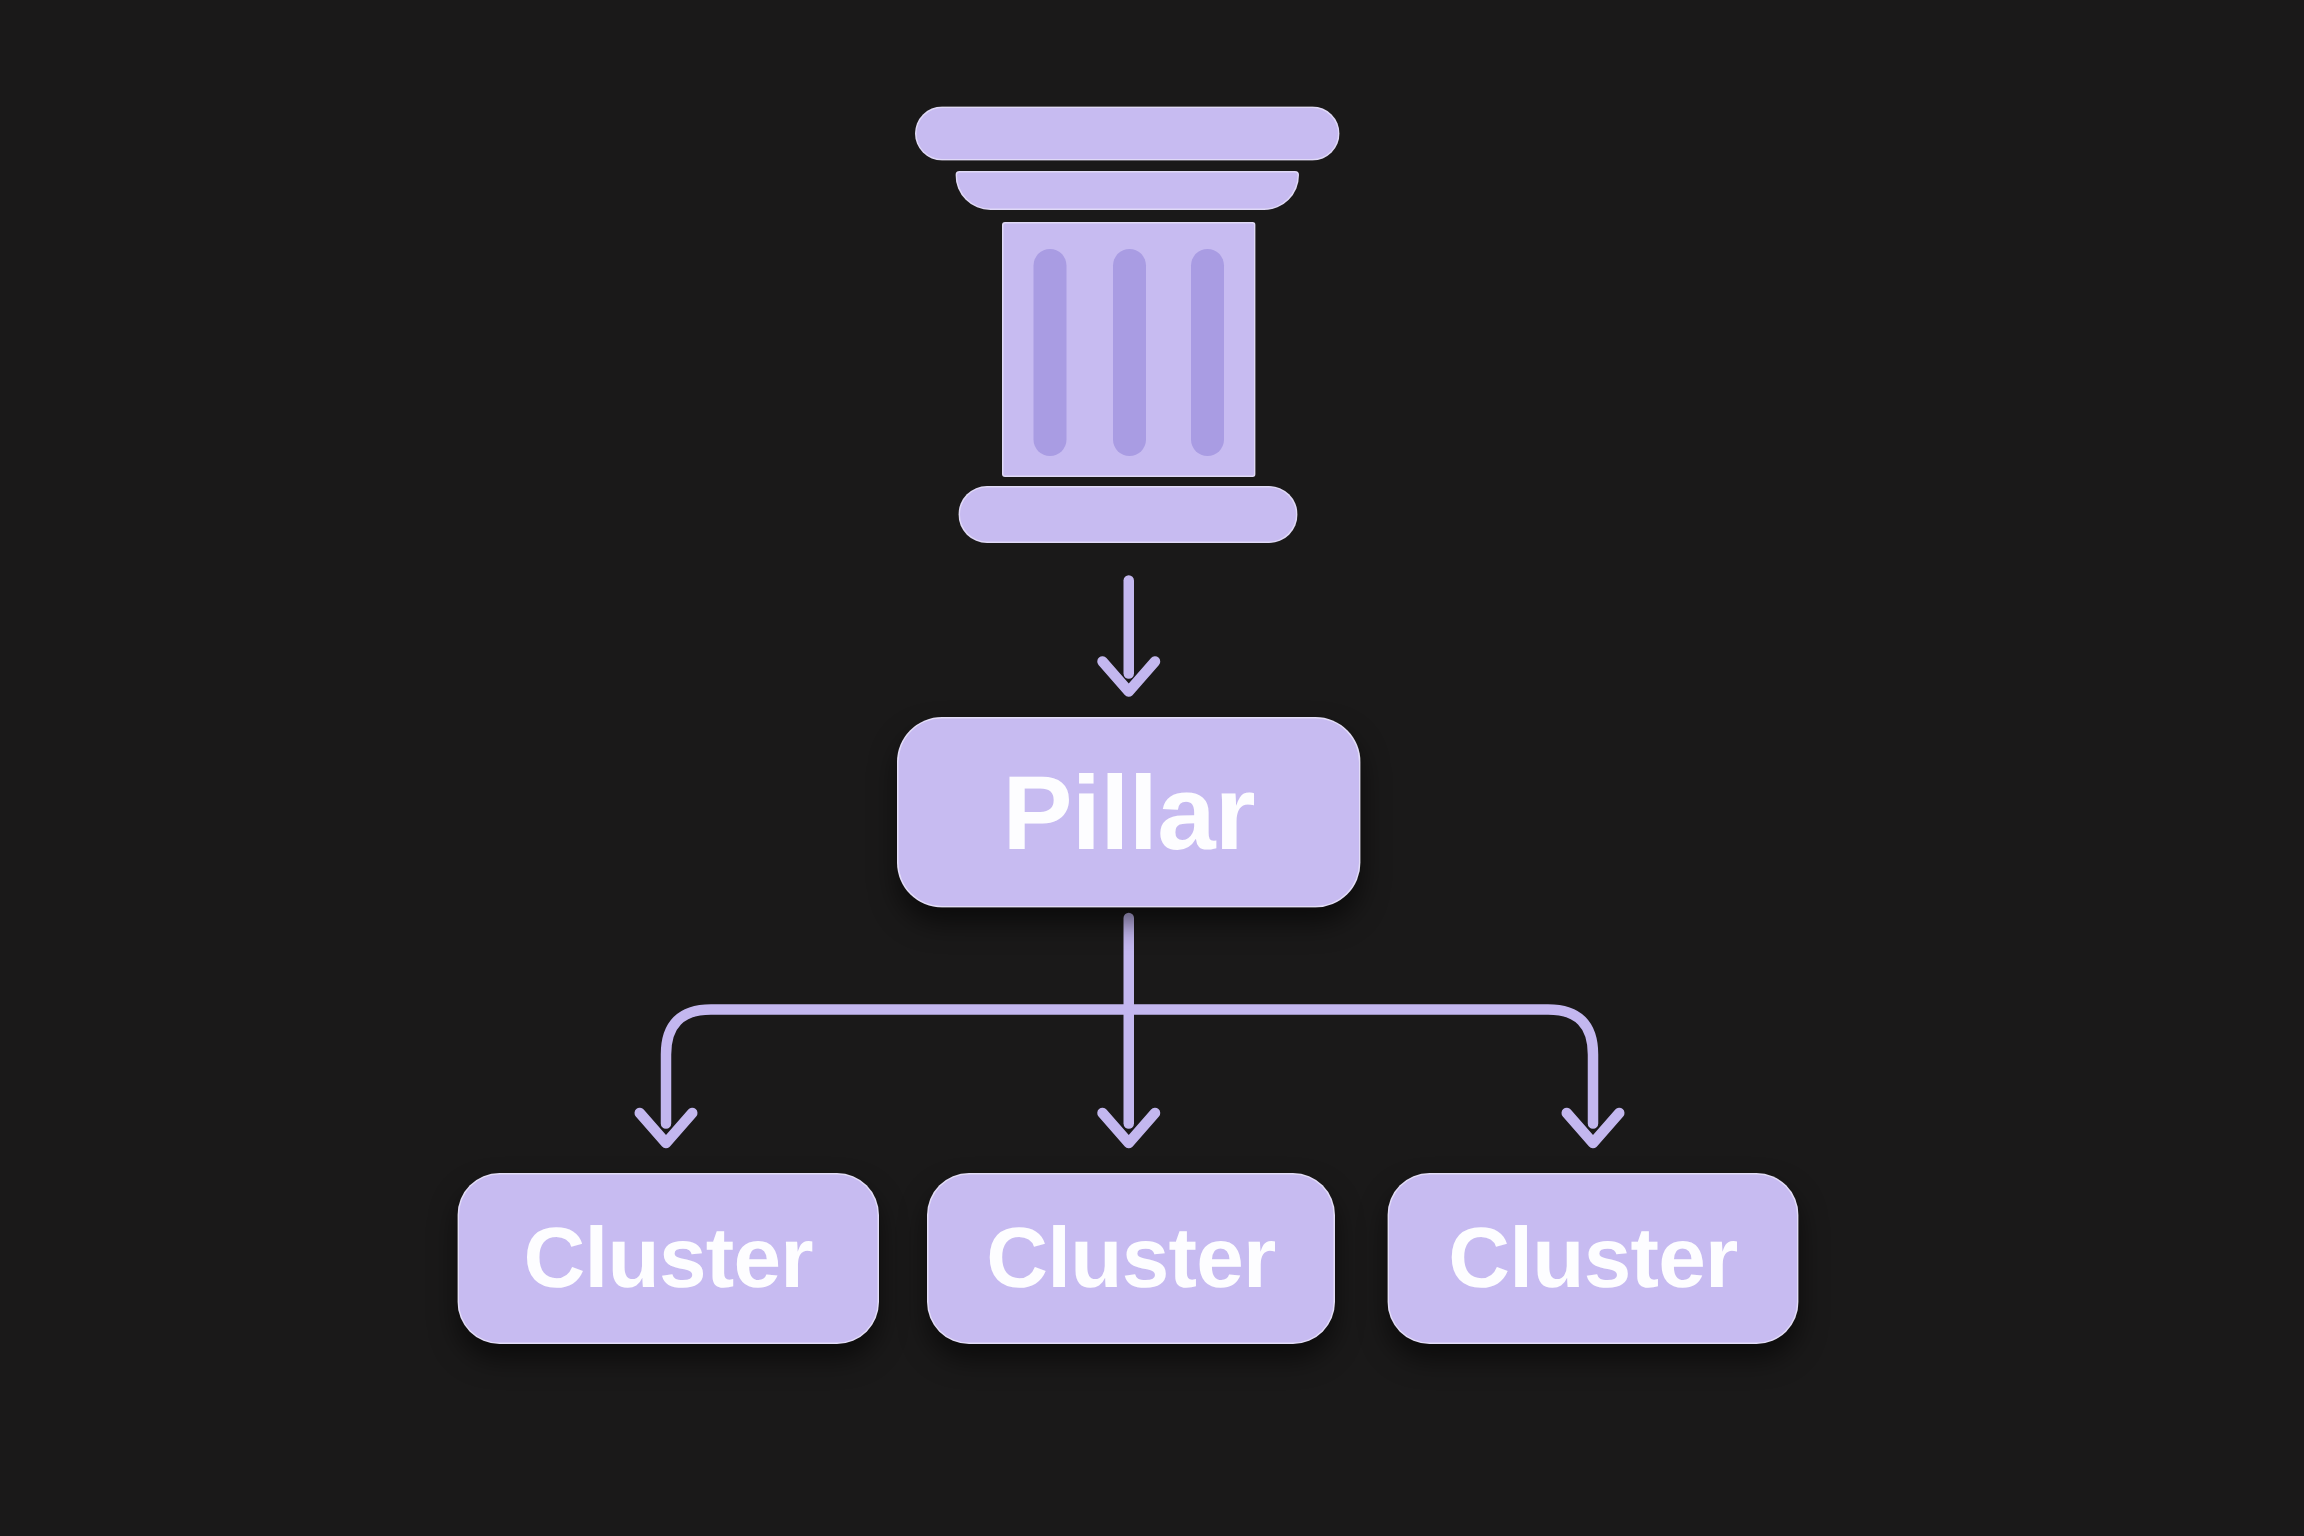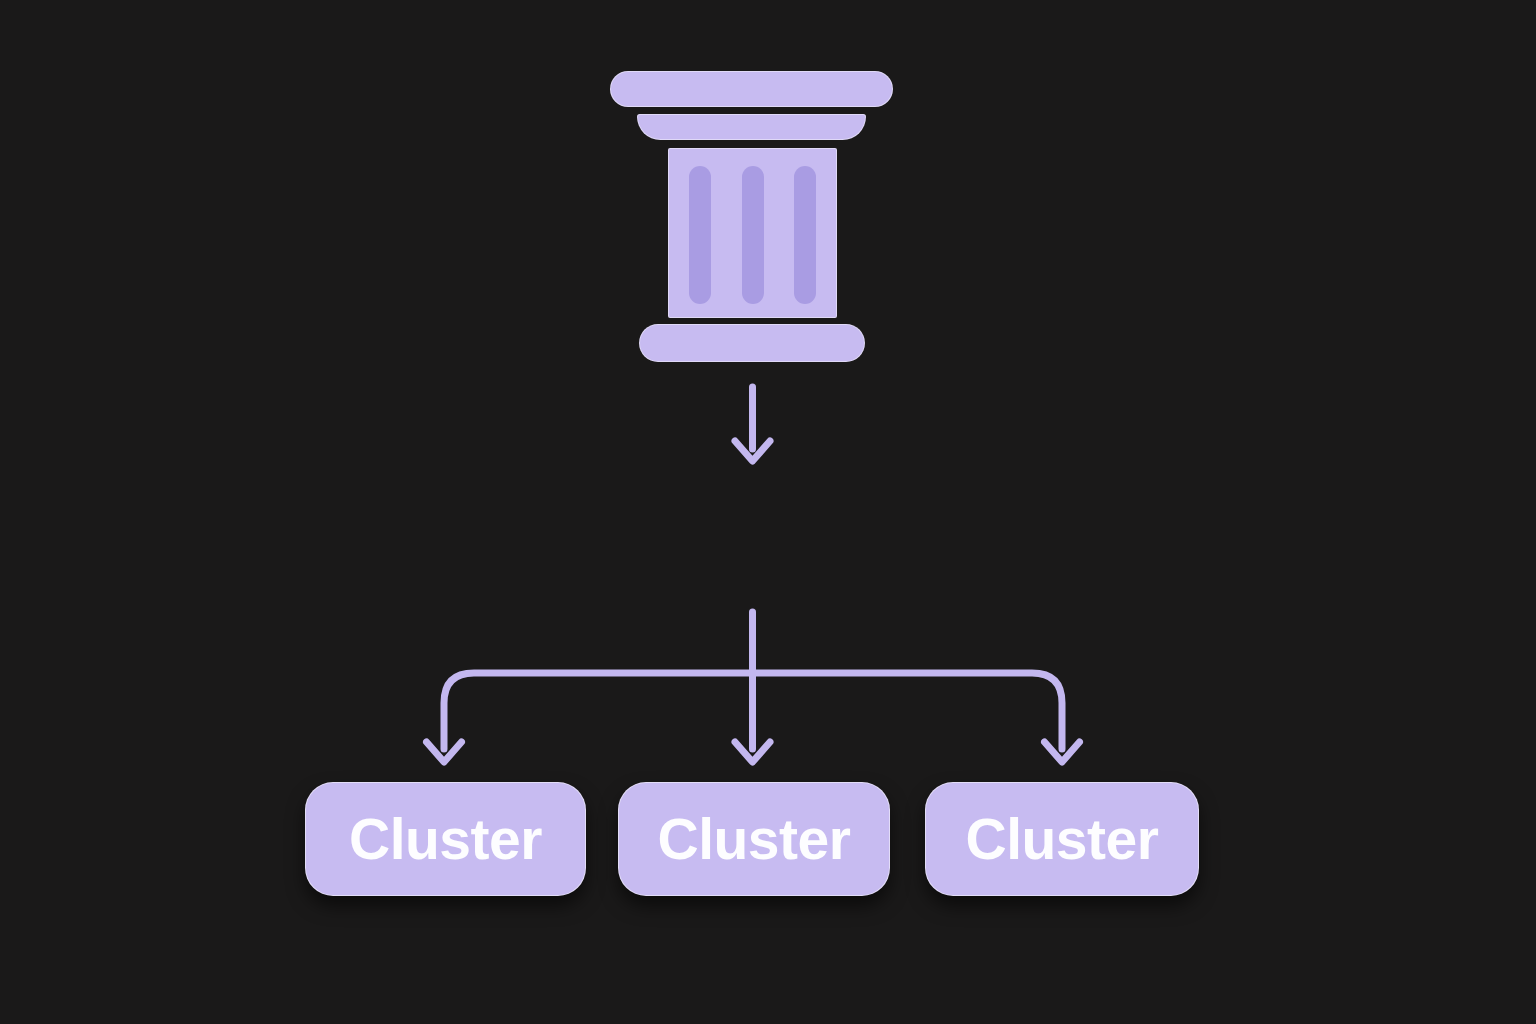--- a/index.html
+++ b/index.html
@@ -104,20 +104,23 @@
     <path d="M735 441 L752.5 461 L770 441"></path>
 
     <path d="M752.5 612 L752.5 749"></path>
     <path d="M735 742 L752.5 762 L770 742"></path>
 
     <path d="M444 749 L444 703 Q444 673 474 673 L1032 673 Q1062 673 1062 703 L1062 749"></path>
     <path d="M426.5 742 L444 762 L461.5 742"></path>
     <path d="M1044.5 742 L1062 762 L1079.5 742"></path>
   </svg>
 
+  <div class="node node-root">
+    <span>Pillar</span>
+  </div>
 
   <div class="node node-child child-1">
     <span>Cluster</span>
   </div>
   <div class="node node-child child-2">
     <span>Cluster</span>
   </div>
   <div class="node node-child child-3">
     <span>Cluster</span>
   </div>

